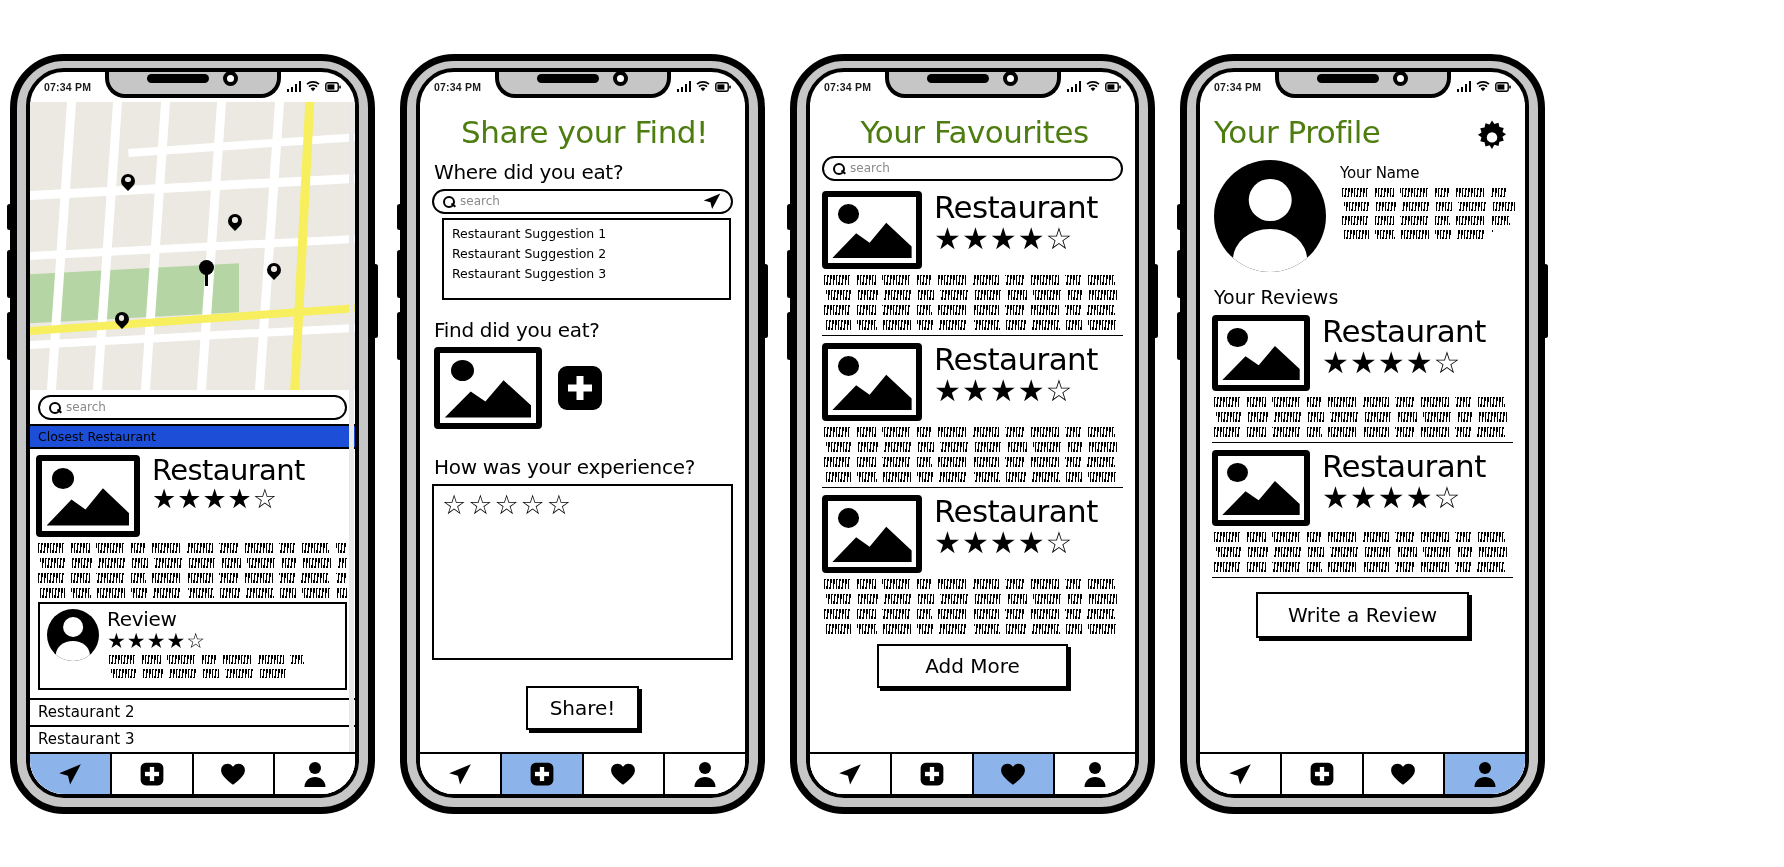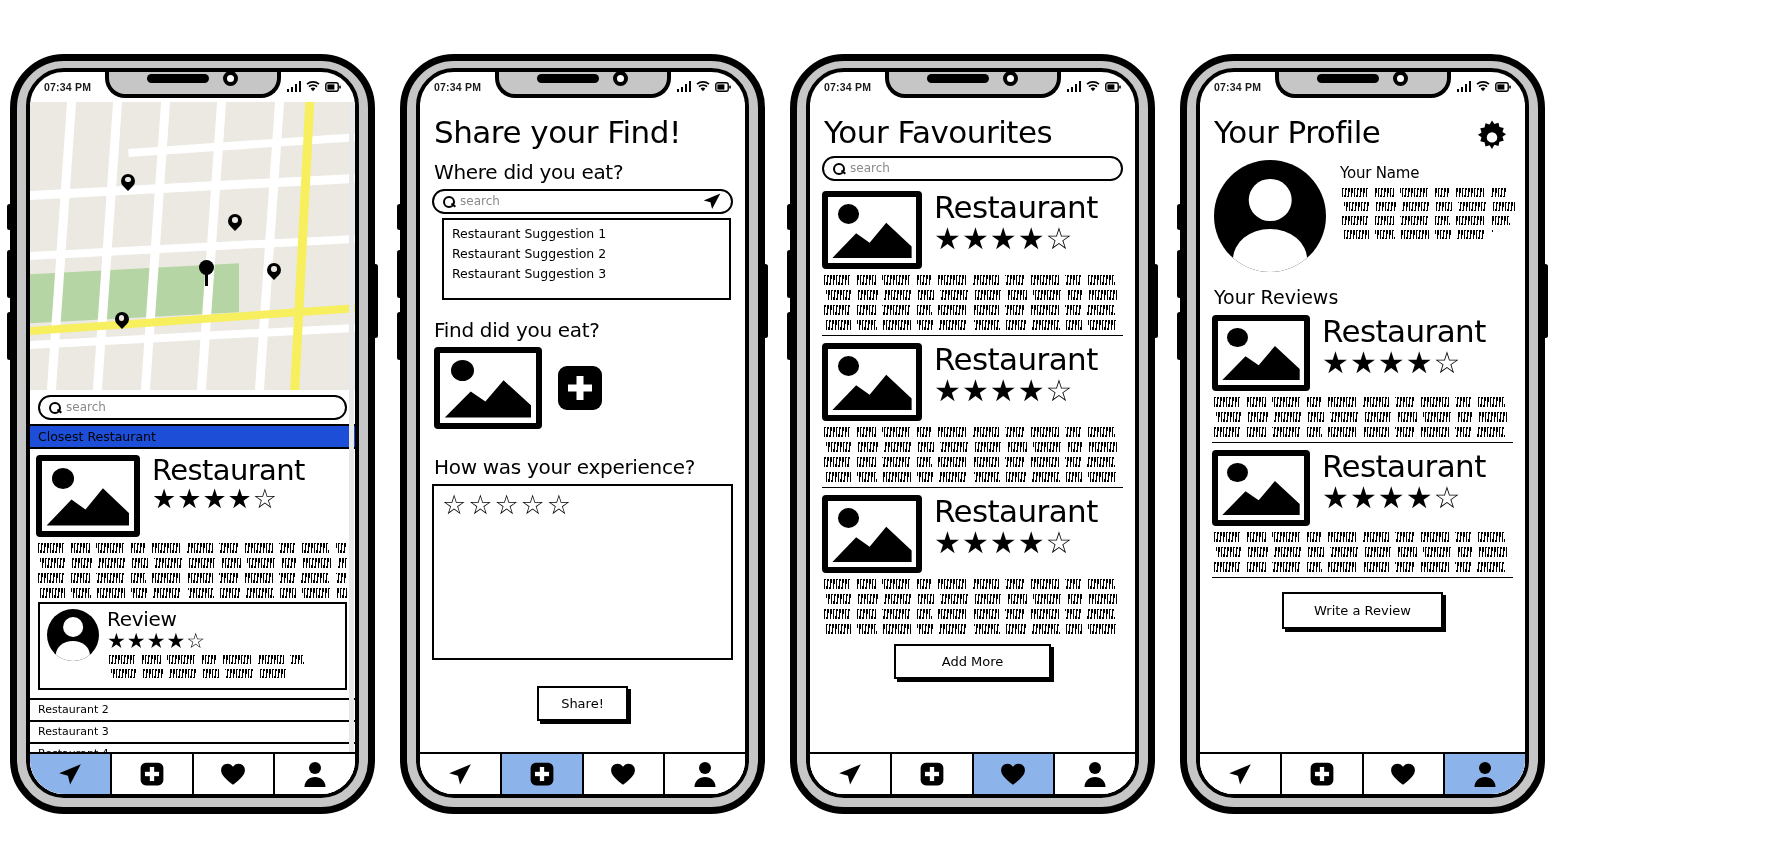--- a/index.html
+++ b/index.html
@@ -121,24 +121,25 @@
     position: relative;
     overflow: hidden;
     padding: 0 10px;
   }
   .content.nopad { padding: 0; }
 
   h1.title {
     font-family: "DejaVu Sans", sans-serif;
     font-size: 31px;
     font-weight: normal;
-    color: #000000;
+    color: #4d7c0f;
     margin: 12px 0 6px 4px;
     letter-spacing: -0.5px;
     white-space: nowrap;
+    text-align: center;
   }
   h2.q {
     font-family: "DejaVu Sans", sans-serif;
     font-size: 20px;
     font-weight: normal;
     margin: 10px 0 5px 4px;
     letter-spacing: -0.3px;
     white-space: nowrap;
   }
   h3.sub {
@@ -381,21 +382,21 @@
     font-family: "DejaVu Sans", sans-serif;
     font-size: 20px;
     line-height: 1.05;
     letter-spacing: -0.3px;
   }
 
   
   .listrow {
     border-top: 2px solid #000;
     font-family: "DejaVu Sans", sans-serif;
-    font-size: 11px;
+    font-size: 15px;
     padding: 3.5px 8px;
   }
 
   
   .tabbar {
     flex: 0 0 auto;
     display: flex;
     border-top: 2px solid #000;
     height: 42px;
     background: #fff;
@@ -416,21 +417,21 @@
   .ic-plus { width: 26px; height: 26px; }
   .ic-heart { width: 26px; height: 24px; }
   .ic-user { width: 24px; height: 26px; }
 
   
   .wbtn {
     display: inline-block;
     border: 2px solid #000;
     background: #fff;
     font-family: "DejaVu Sans", sans-serif;
-    font-size: 13px;
+    font-size: 20px;
     padding: 8px 22px;
     box-shadow: 3px 3px 0 #000;
     text-align: center;
   }
   .center-row { display: flex; justify-content: center; }
 
   
   .photo-row { display: flex; align-items: center; gap: 16px; margin: 4px 0 0 4px; }
   .addbtn {
     width: 44px; height: 44px;

